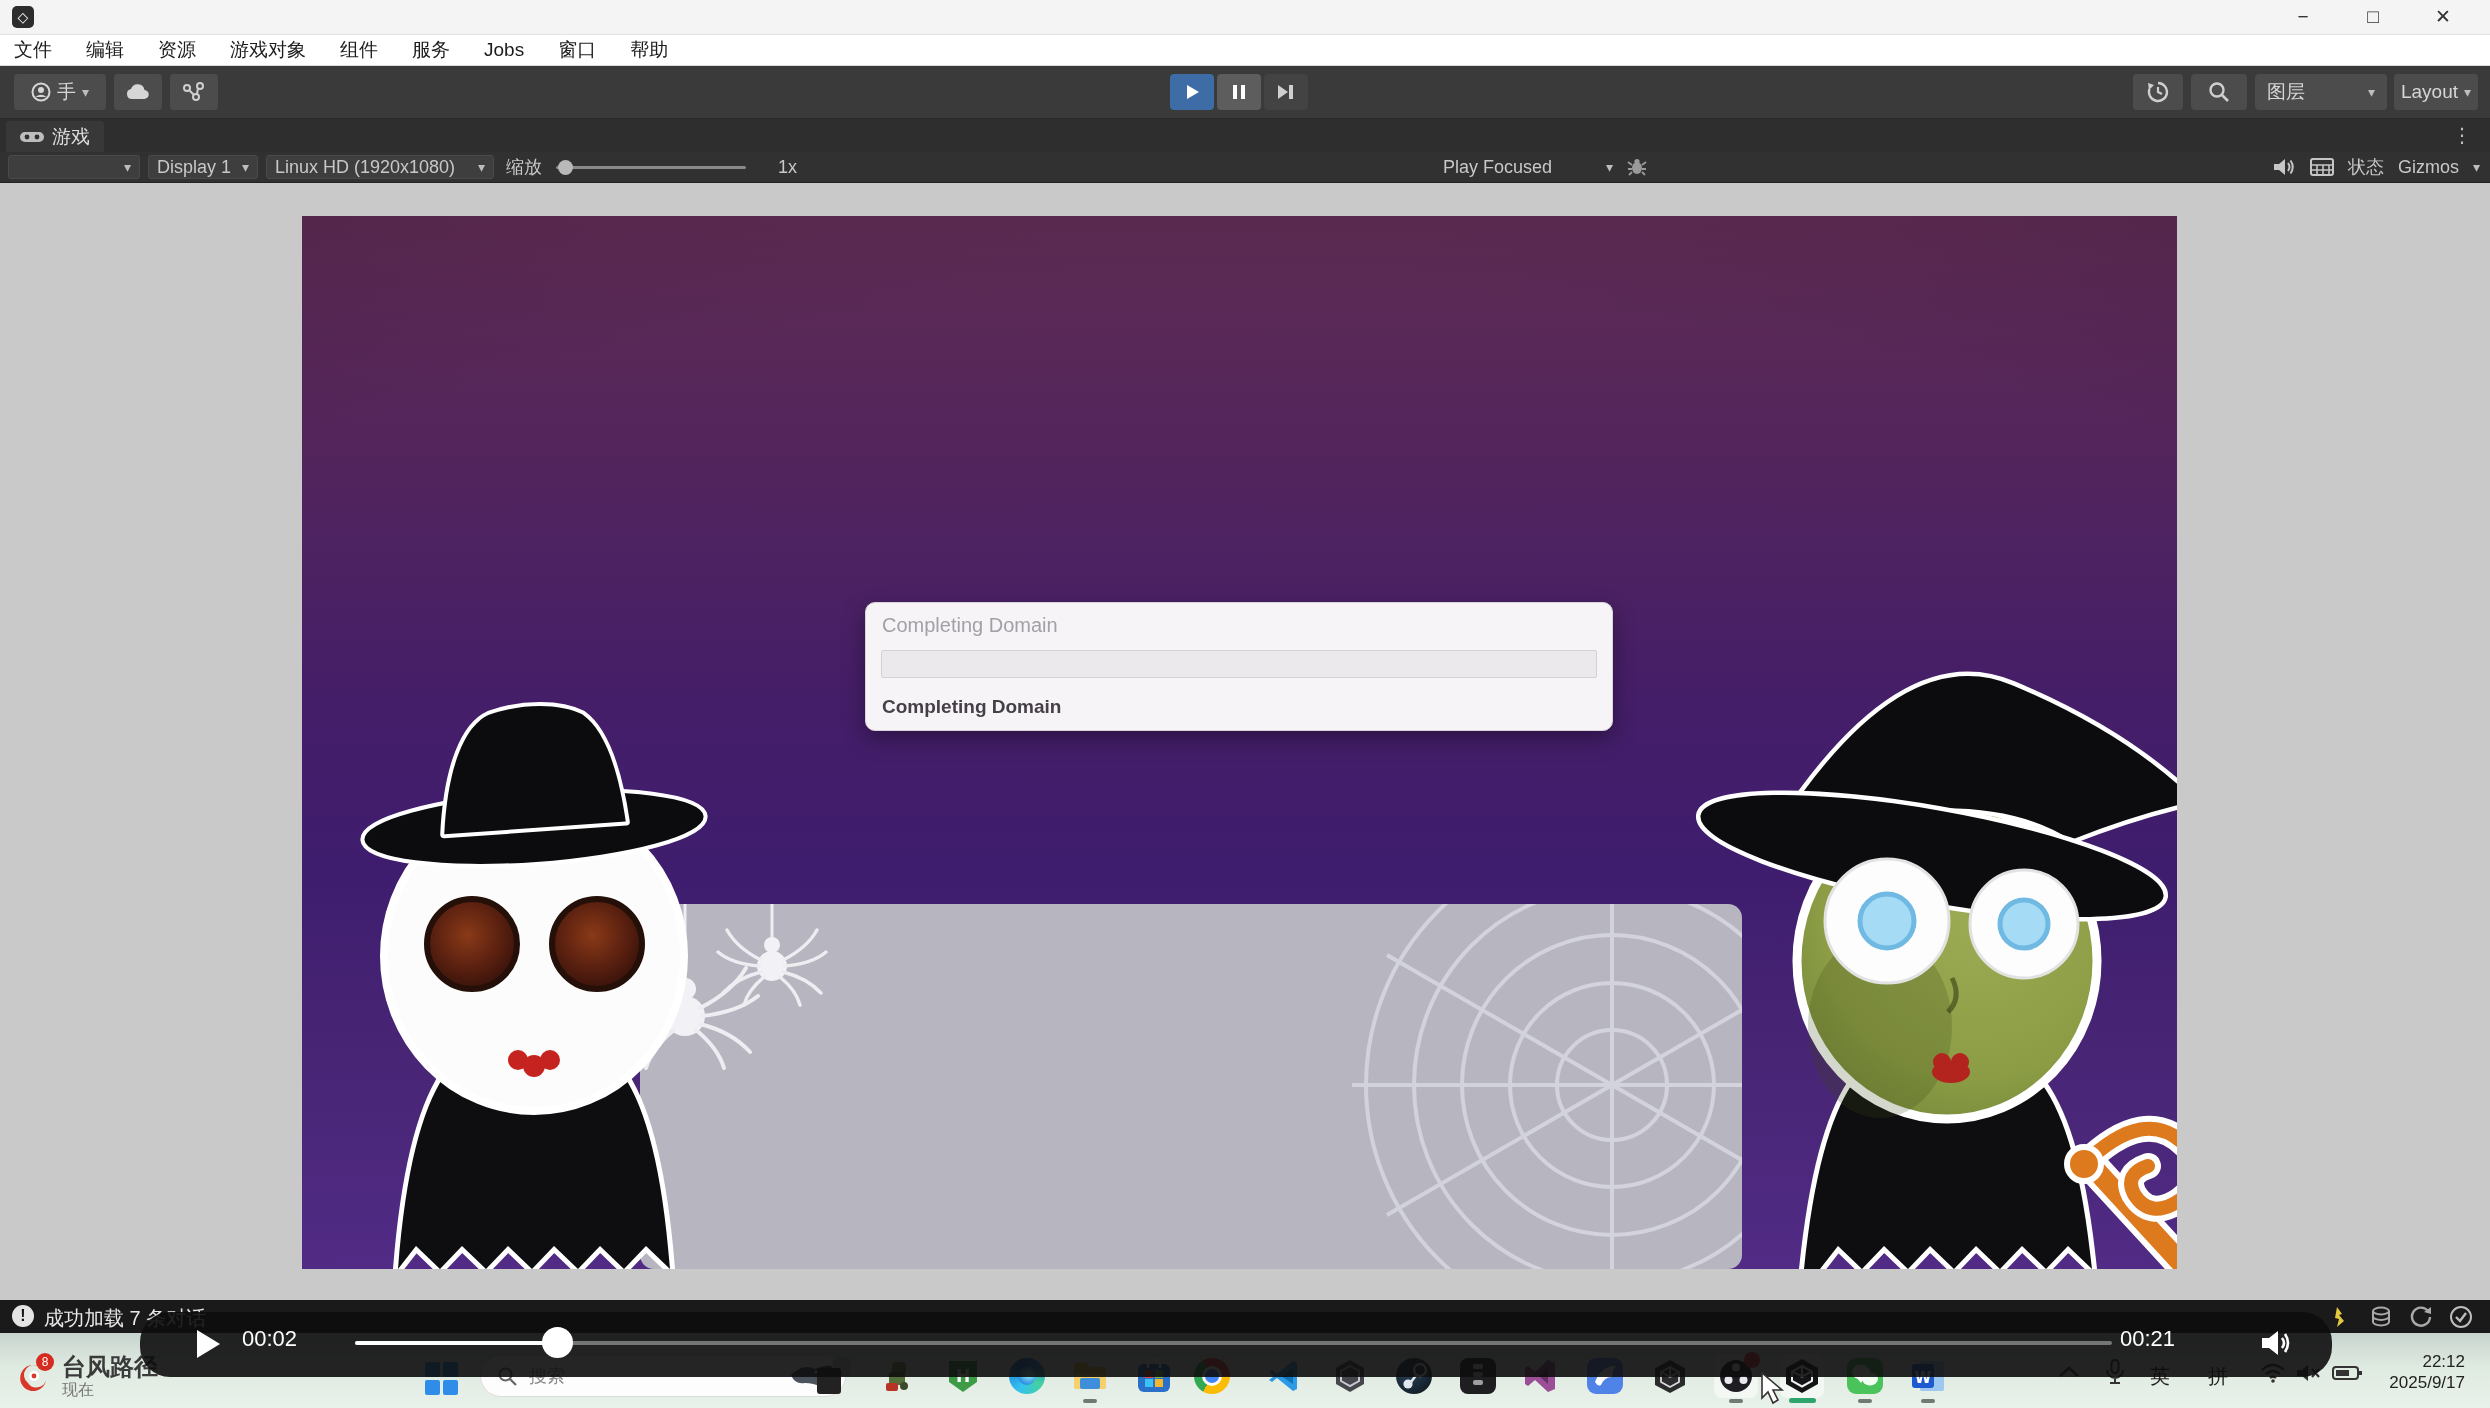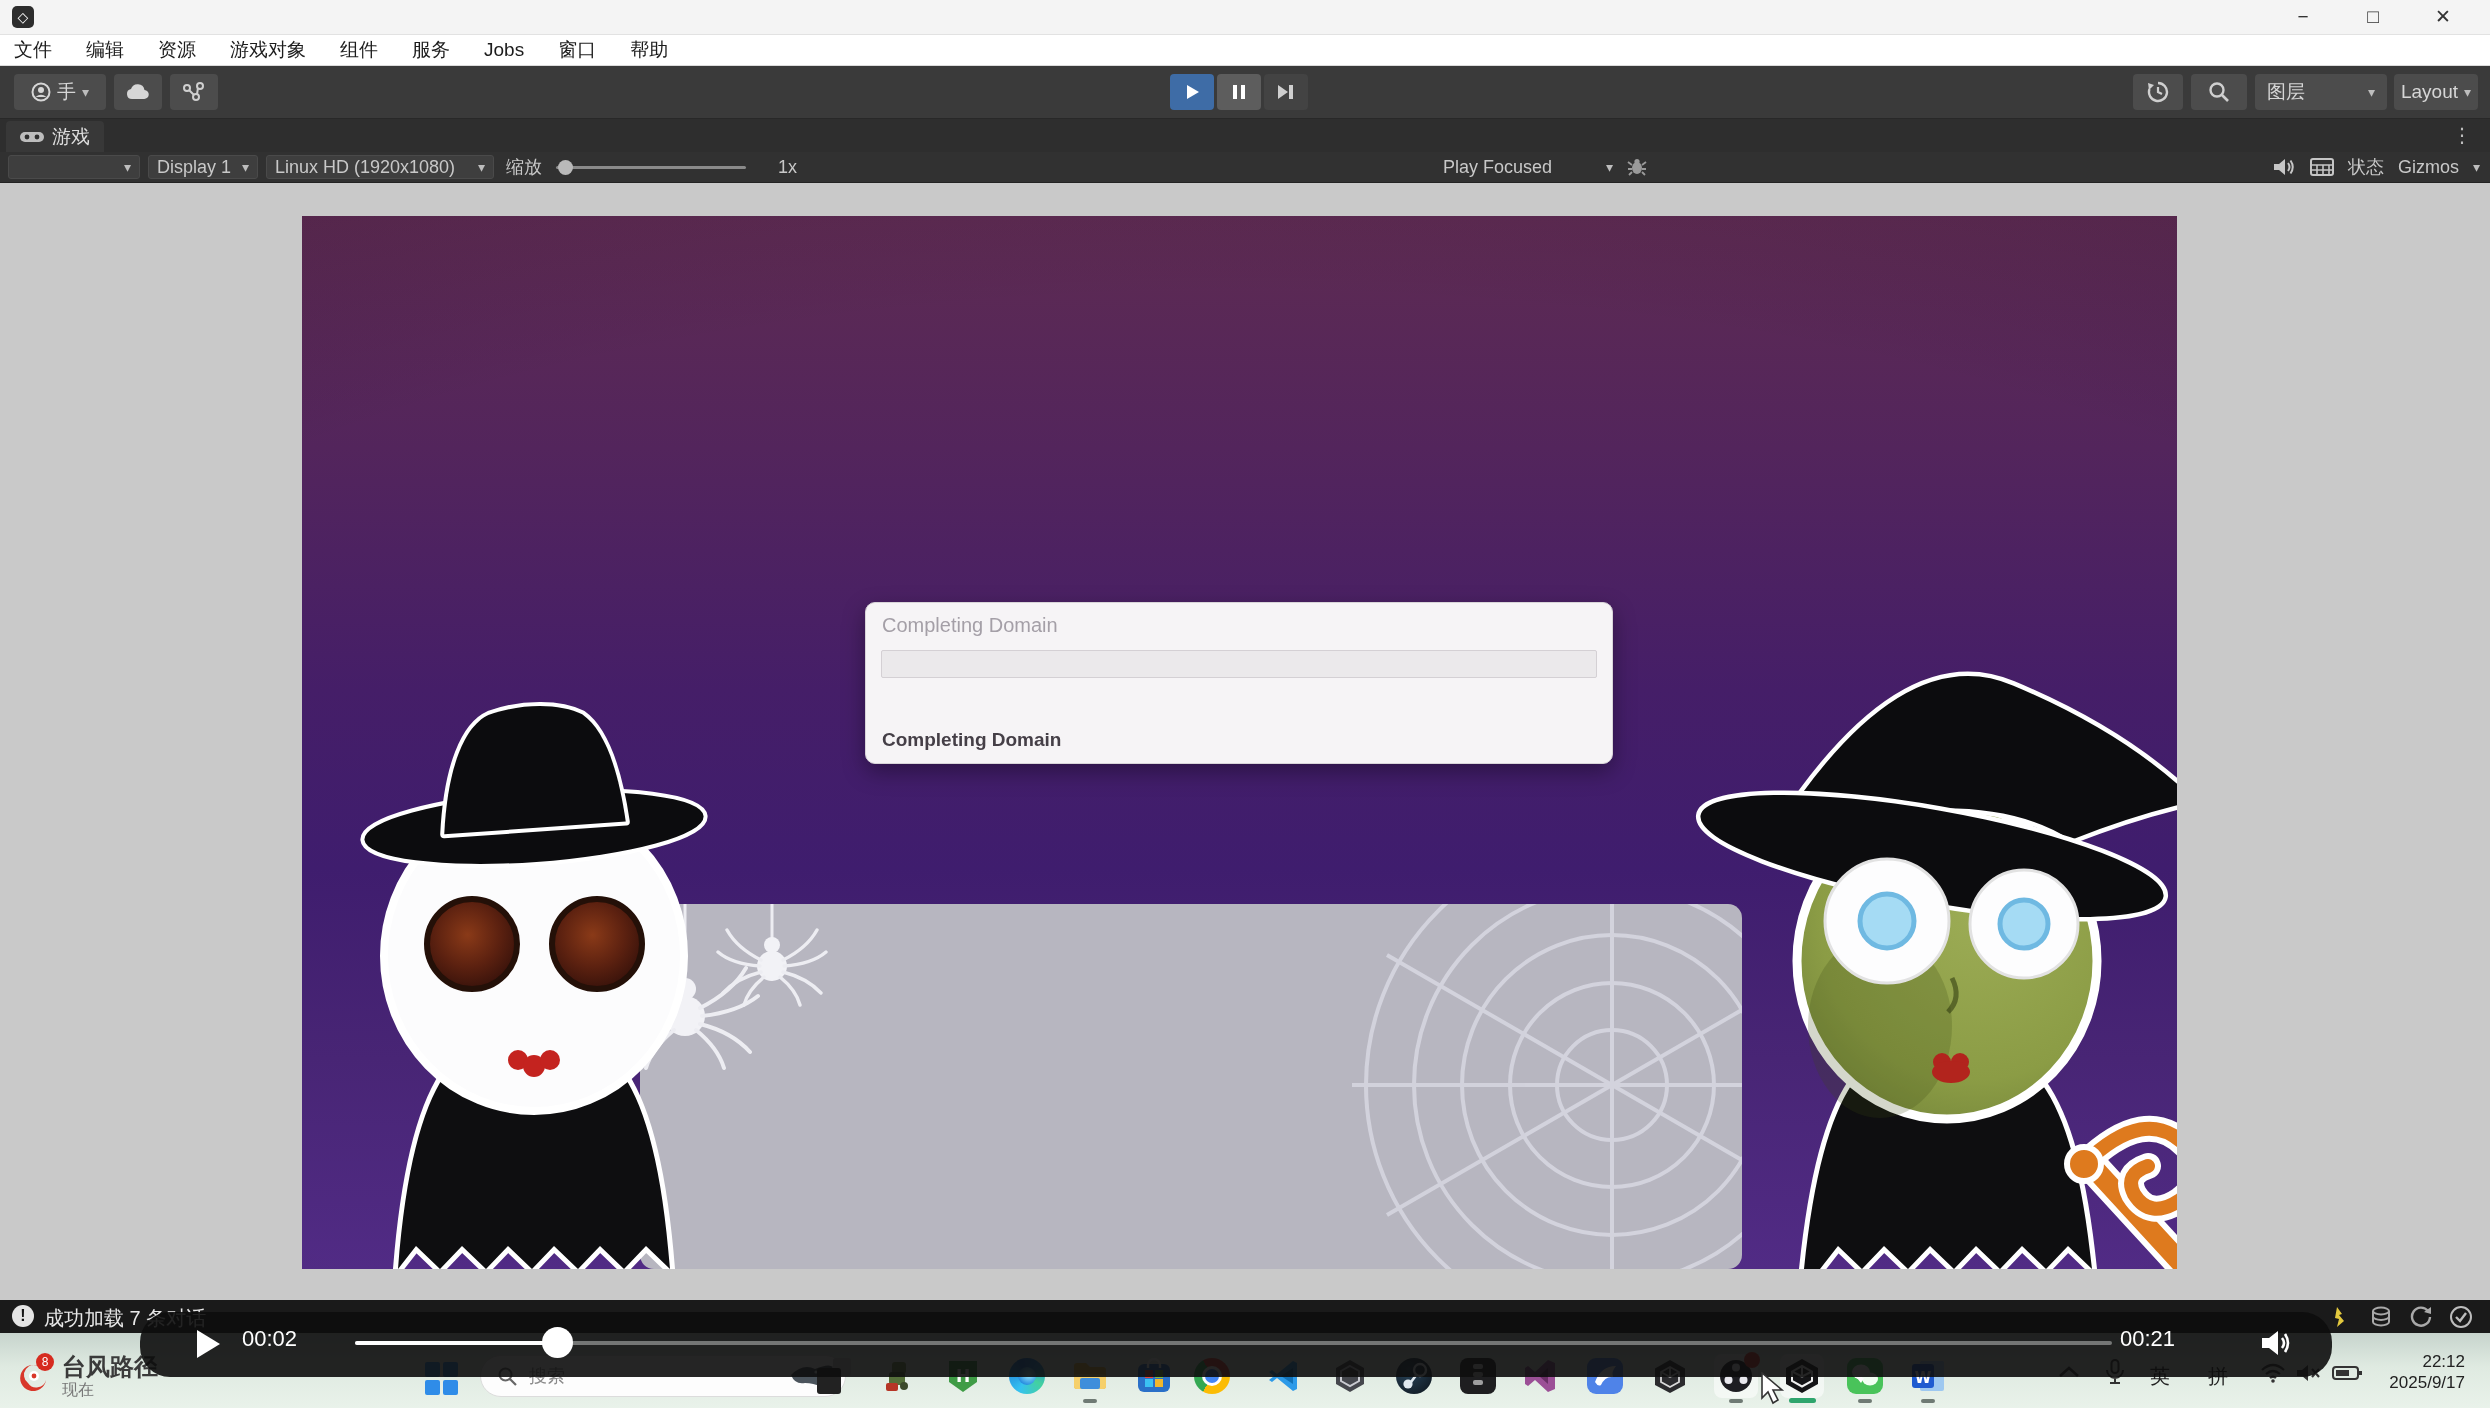--- a/index.html
+++ b/index.html
@@ -51,21 +51,21 @@
   .slider-track{width:190px;height:3px;background:#8a8a8a;border-radius:2px;position:relative;}
   .slider-thumb{position:absolute;left:2px;top:-6px;width:15px;height:15px;border-radius:50%;background:#b9b9b9;}
   
   .viewport{left:0;top:183px;width:2490px;height:1117px;background:#c9c9c9;}
   .render{position:absolute;left:302px;top:33px;width:1875px;height:1053px;overflow:hidden;
           background:
             radial-gradient(130% 95% at 50% 60%, rgba(0,0,0,0) 55%, rgba(18,4,28,.28) 100%),
             linear-gradient(180deg,#5e2b52 0%,#53255c 22%,#451e68 45%,#3f1d6e 62%,#482575 80%,#512b85 100%);}
   .scene{position:absolute;left:0;top:0;}
   
-  .cd-dialog{position:absolute;left:563px;top:386px;width:748px;height:162px;background:#f6f4f6;
+  .cd-dialog{position:absolute;left:563px;top:386px;width:748px;height:129px;background:#f6f4f6;
              border:1px solid #d8d4d8;border-radius:10px;box-shadow:0 8px 22px rgba(0,0,0,.35);box-sizing:border-box;}
   .cd-title{position:absolute;left:16px;top:11px;font-size:20px;color:#a49fa7;}
   .cd-track{position:absolute;left:15px;right:15px;top:47px;height:26px;background:#ebe9eb;
             border:1px solid #d4d0d4;border-radius:2px;}
   .cd-fill{height:100%;width:0;background:#c9e2c9;}
   .cd-status{position:absolute;left:16px;bottom:12px;font-size:19px;color:#453f47;font-weight:bold;}
   
   .statusbar{left:0;top:1300px;width:2490px;height:33px;background:#1a1a1a;color:#e8e8e8;}
   .sb-info{position:absolute;left:12px;top:5px;width:22px;height:22px;border-radius:50%;background:#e4e4e4;
            color:#151515;font-weight:bold;text-align:center;line-height:22px;font-size:16px;}

